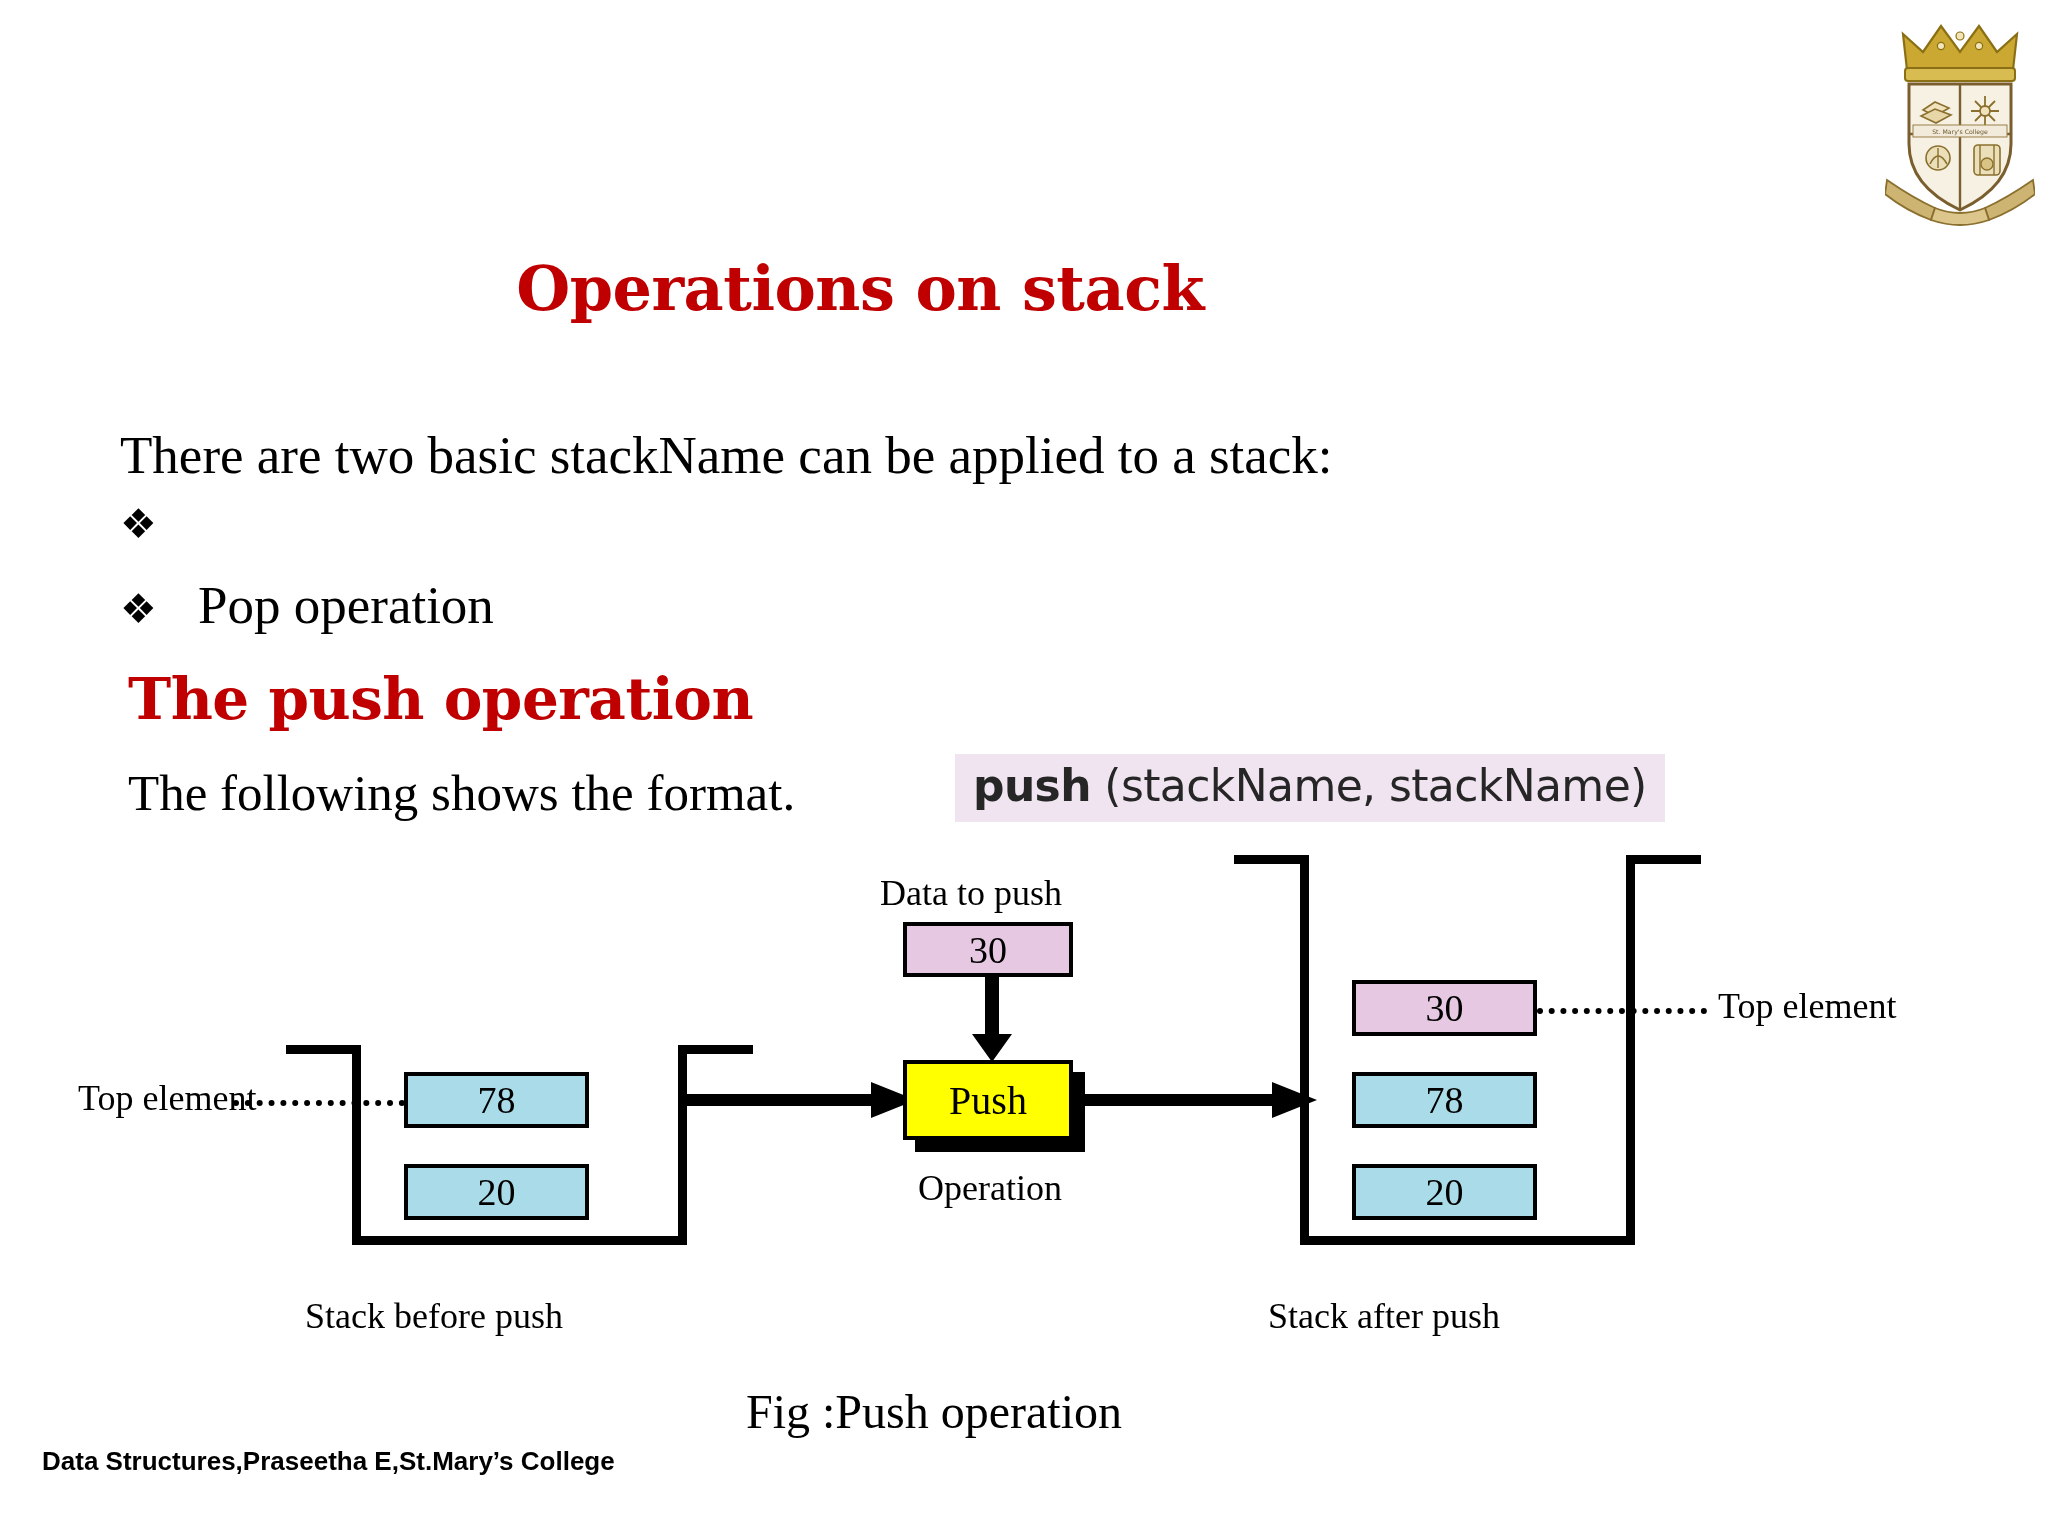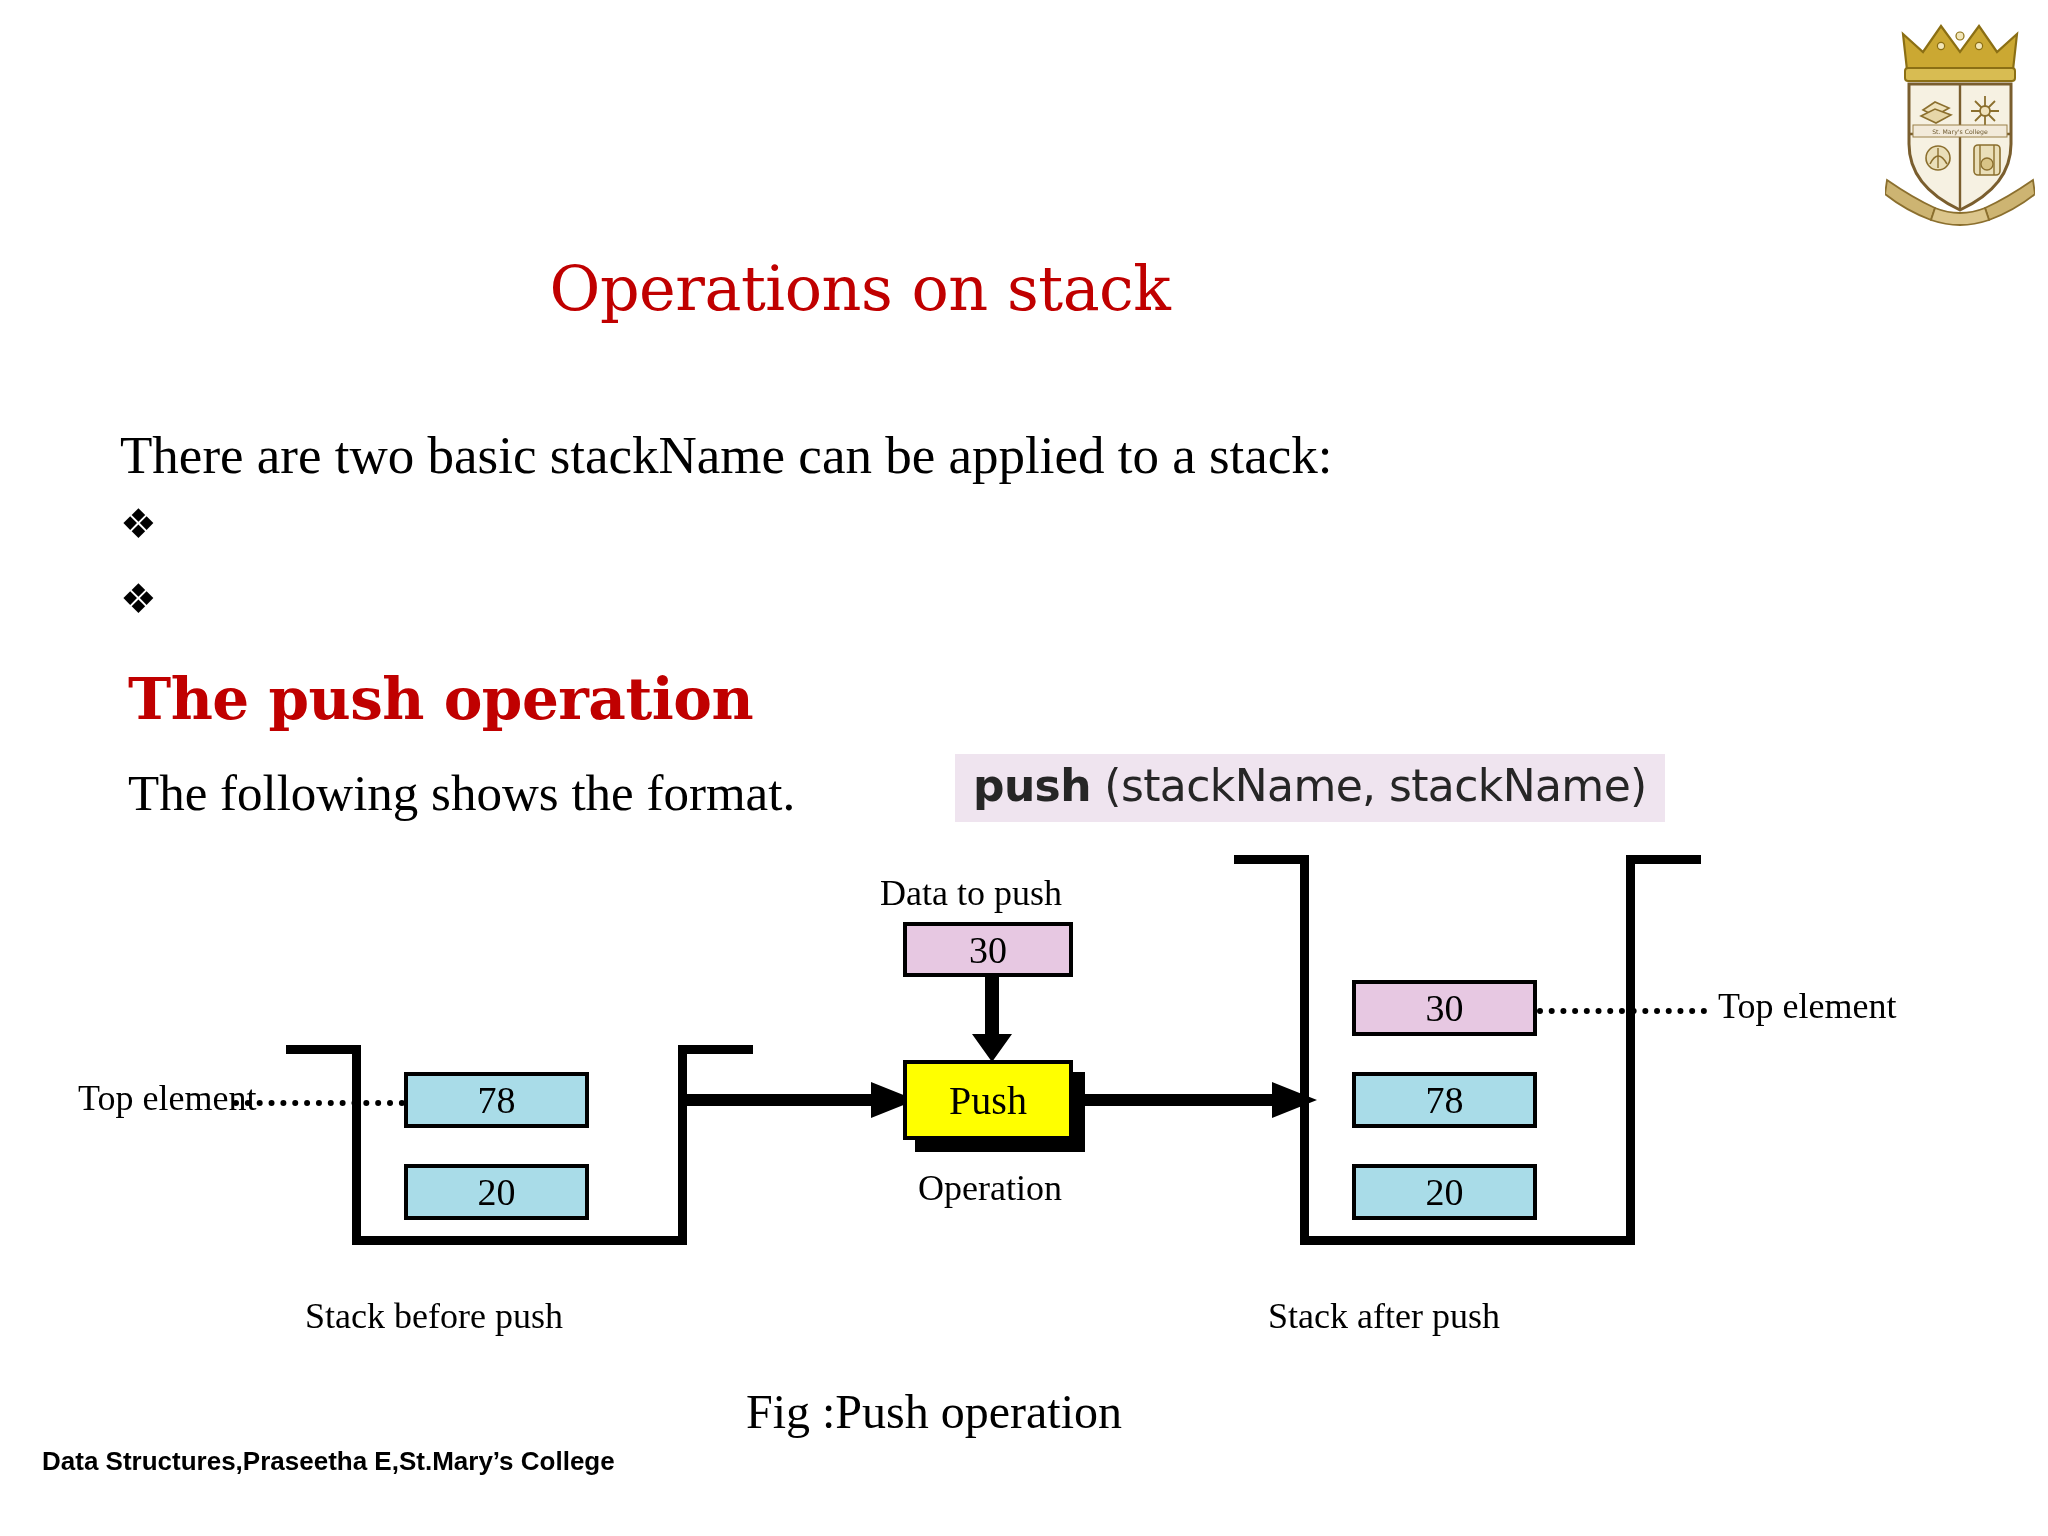--- a/index.html
+++ b/index.html
@@ -26,21 +26,21 @@
   }
 
   
   #slide-title {
     position: absolute;
     left: 0;
     top: 258px;
     width: 1720px;
     text-align: center;
     font-family: "DejaVu Serif", serif;
-    font-weight: normal;
+    font-weight: bold;
     font-size: 62px;
     line-height: 1.0;
     letter-spacing: -0.5px;
     color: #C00000;
     white-space: nowrap;
   }
 
   
   #intro-line {
     position: absolute;
@@ -235,20 +235,21 @@
 <div id="slide-title">Operations on stack</div>
 
 <div id="intro-line">There are two basic stackName can be applied to a stack:</div>
 
 <div class="bullet-row" id="bullet-push">
   <span class="bullet-glyph">❖</span>
 </div>
 
 <div class="bullet-row" id="bullet-pop">
   <span class="bullet-glyph">❖</span>
+  <span>Pop operation</span>
 </div>
 
 <div id="push-heading">The push operation</div>
 
 <div id="format-line">The following shows the format.</div>
 
 <div id="format-code"><span class="kw">push</span><span> (stackName, stackName)</span></div>
 
 <div id="figure">
 

